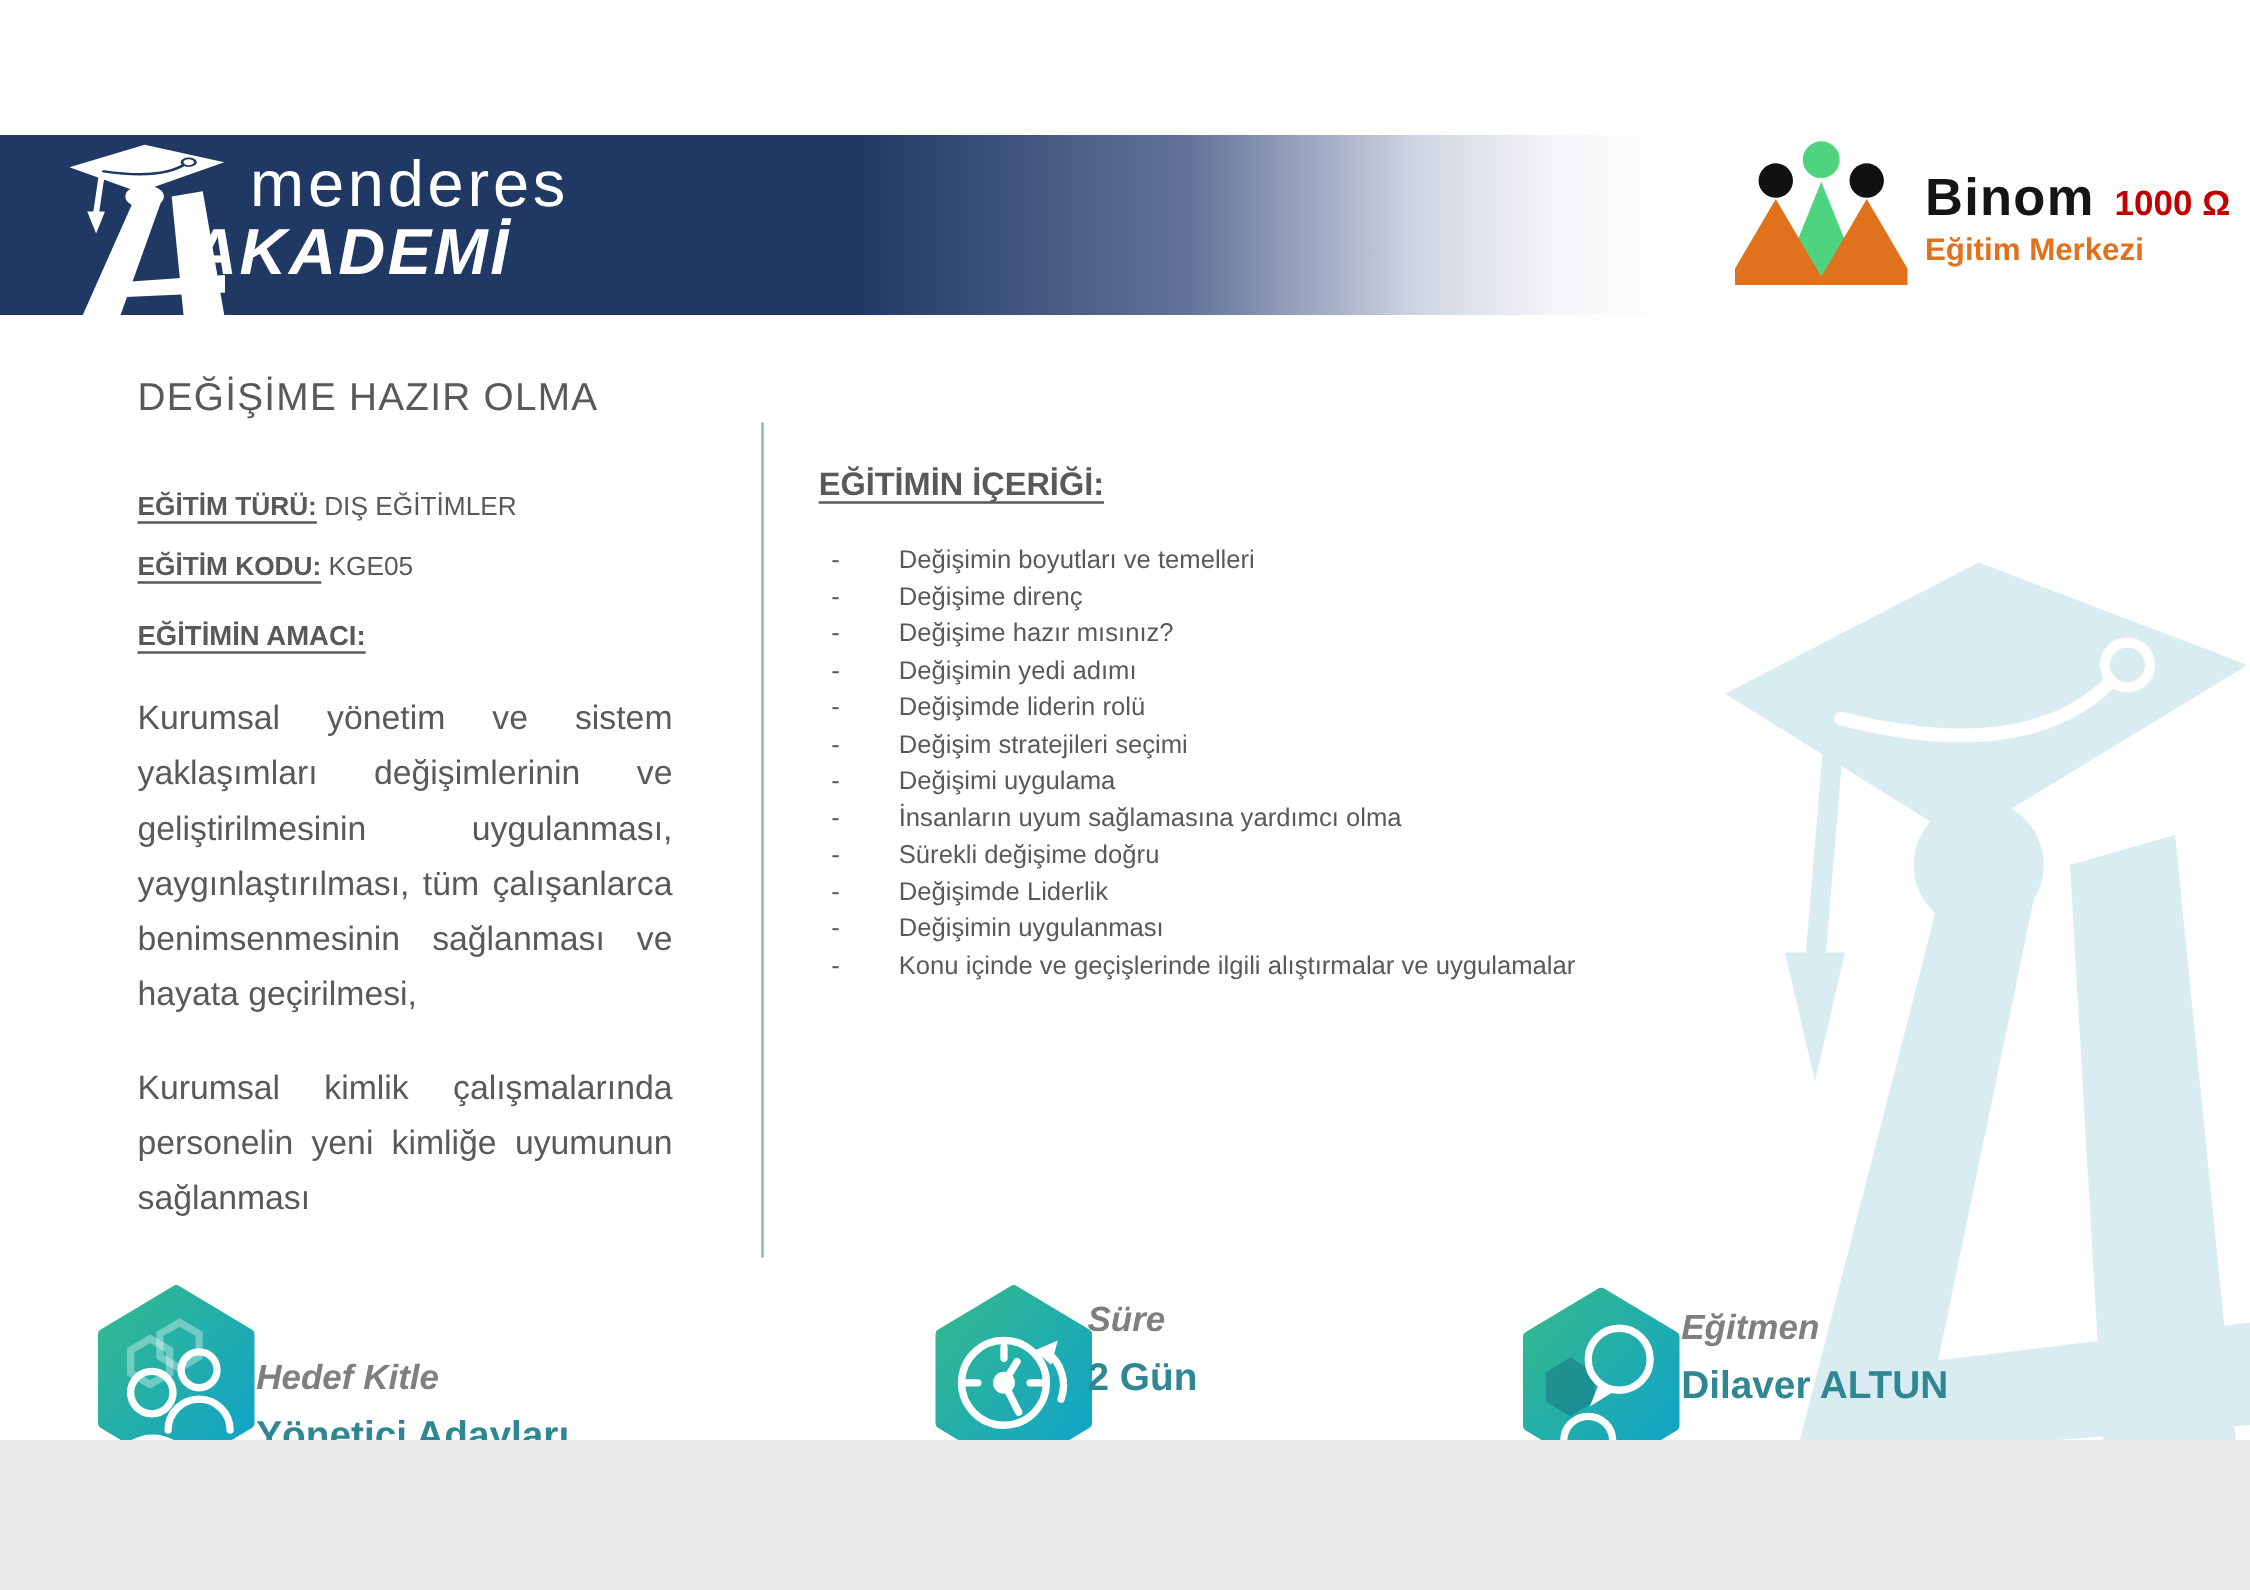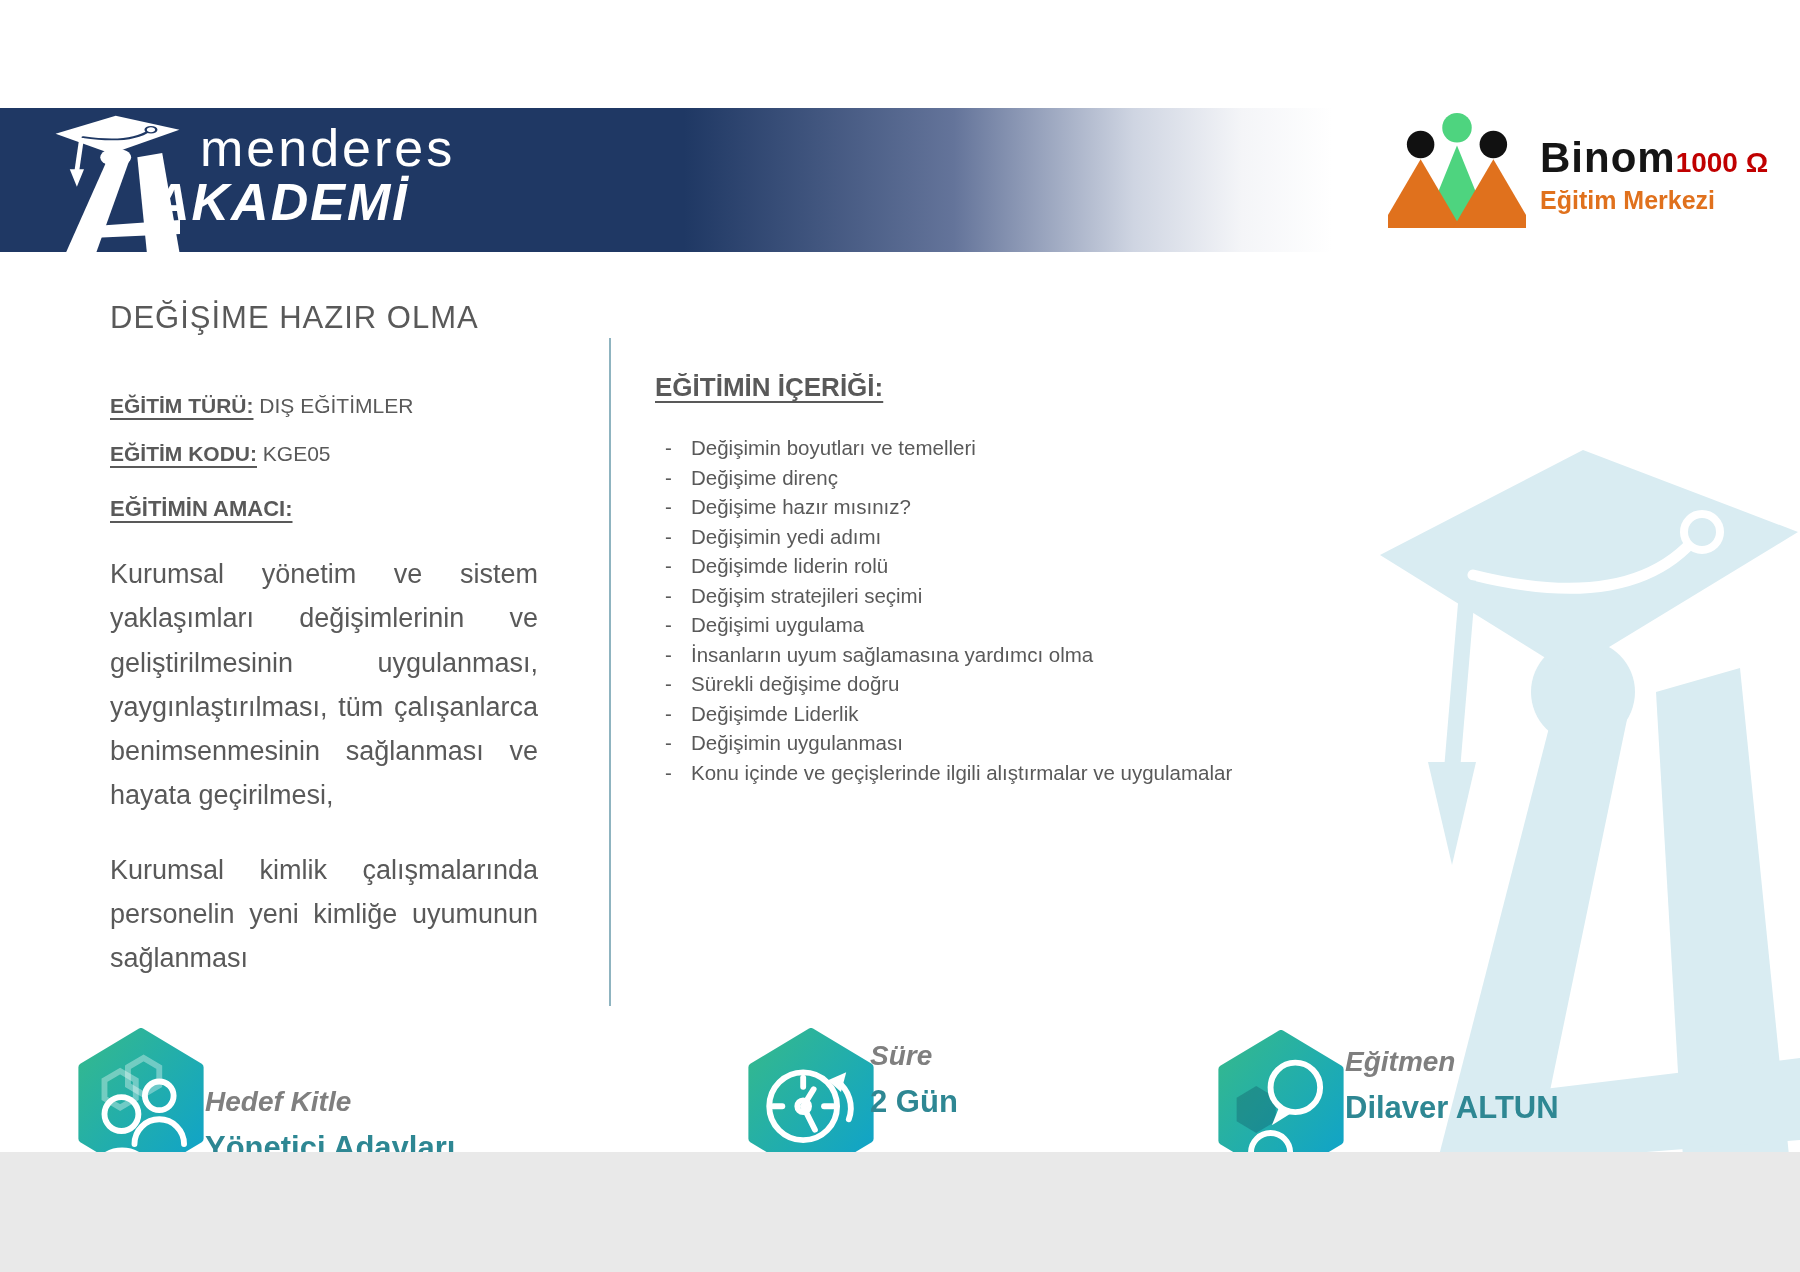--- a/index.html
+++ b/index.html
@@ -20,41 +20,41 @@
   .brand{position:absolute;left:52px;top:2px;height:142px;}
   .brand-glyph{position:absolute;left:0;top:4px;width:128px;height:138px;color:#ffffff;}
   .brand-top{position:absolute;left:148px;top:8px;font-size:52px;font-weight:400;color:#fff;letter-spacing:3px;}
   .brand-bottom{position:absolute;left:100px;top:62px;font-size:52px;font-weight:700;font-style:italic;color:#fff;letter-spacing:2px;}
 
   
   .binom{position:absolute;left:1388px;top:112px;z-index:3;display:flex;}
   .binom-mark{width:138px;height:116px;}
   .binom-text{margin-left:14px;padding-top:22px;white-space:nowrap;}
   .binom-name{font-size:42px;font-weight:800;color:#151515;letter-spacing:1px;display:inline-block;}
-  .binom-ohm{font-size:28px;font-weight:700;color:var(--binom-red,#C00000);display:inline-block;}
+  .binom-ohm{font-size:28px;font-weight:700;color:var(--binom-red,#C00000);margin-left:16px;display:inline-block;}
   .binom-sub{font-size:25px;font-weight:700;color:var(--binom-orange,#E0711D);margin-top:4px;}
 
   
   .left-col{position:absolute;left:110px;top:300px;width:428px;color:var(--text-gray,#595959);z-index:1;}
   .course-title{font-size:31px;font-weight:400;letter-spacing:1px;margin-bottom:58px;}
   .meta-line{font-size:21px;margin-bottom:24px;}
   .meta-line .lbl,.section-hdr{font-weight:700;text-decoration:underline;text-underline-offset:5px;text-decoration-thickness:2px;}
   .section-hdr{font-size:22px;margin:6px 0 30px 0;display:inline-block;}
   .para{font-size:27px;line-height:1.64;text-align:justify;margin-bottom:30px;}
 
   
   .v-divider{position:absolute;left:609px;top:338px;width:2px;height:668px;background:var(--divider-blue,#8FB4C0);z-index:1;}
 
   
   .right-col{position:absolute;left:655px;top:372px;width:720px;color:var(--text-gray,#595959);z-index:1;}
   .content-hdr{font-size:26px;font-weight:700;text-decoration:underline;text-underline-offset:5px;text-decoration-thickness:2px;display:inline-block;margin-bottom:30px;}
   .content-list{list-style:none;}
   .content-list li{display:flex;font-size:20.5px;line-height:29.5px;}
   .content-list .dash{width:36px;text-align:left;padding-left:10px;}
-  .content-list .it{flex:1;}
+  .content-list .it{flex:1;margin-left:28px;}
 
   
   .hex-card{position:absolute;z-index:2;}
   .hex-svg{width:132px;height:150px;display:block;}
   .card-text{position:absolute;white-space:nowrap;}
   .card-label{font-size:28px;font-weight:700;font-style:italic;color:var(--label-gray,#7F7F7F);margin-bottom:8px;}
   .card-value{font-size:31px;font-weight:700;color:var(--teal,#2E8793);line-height:1.42;}
   .card1{left:75px;top:1028px;} .card1 .card-text{left:130px;top:16px;margin-top:42px;}
   .card2{left:745px;top:1028px;} .card2 .card-text{left:125px;top:12px;}
   .card3{left:1215px;top:1030px;} .card3 .card-text{left:130px;top:16px;}

